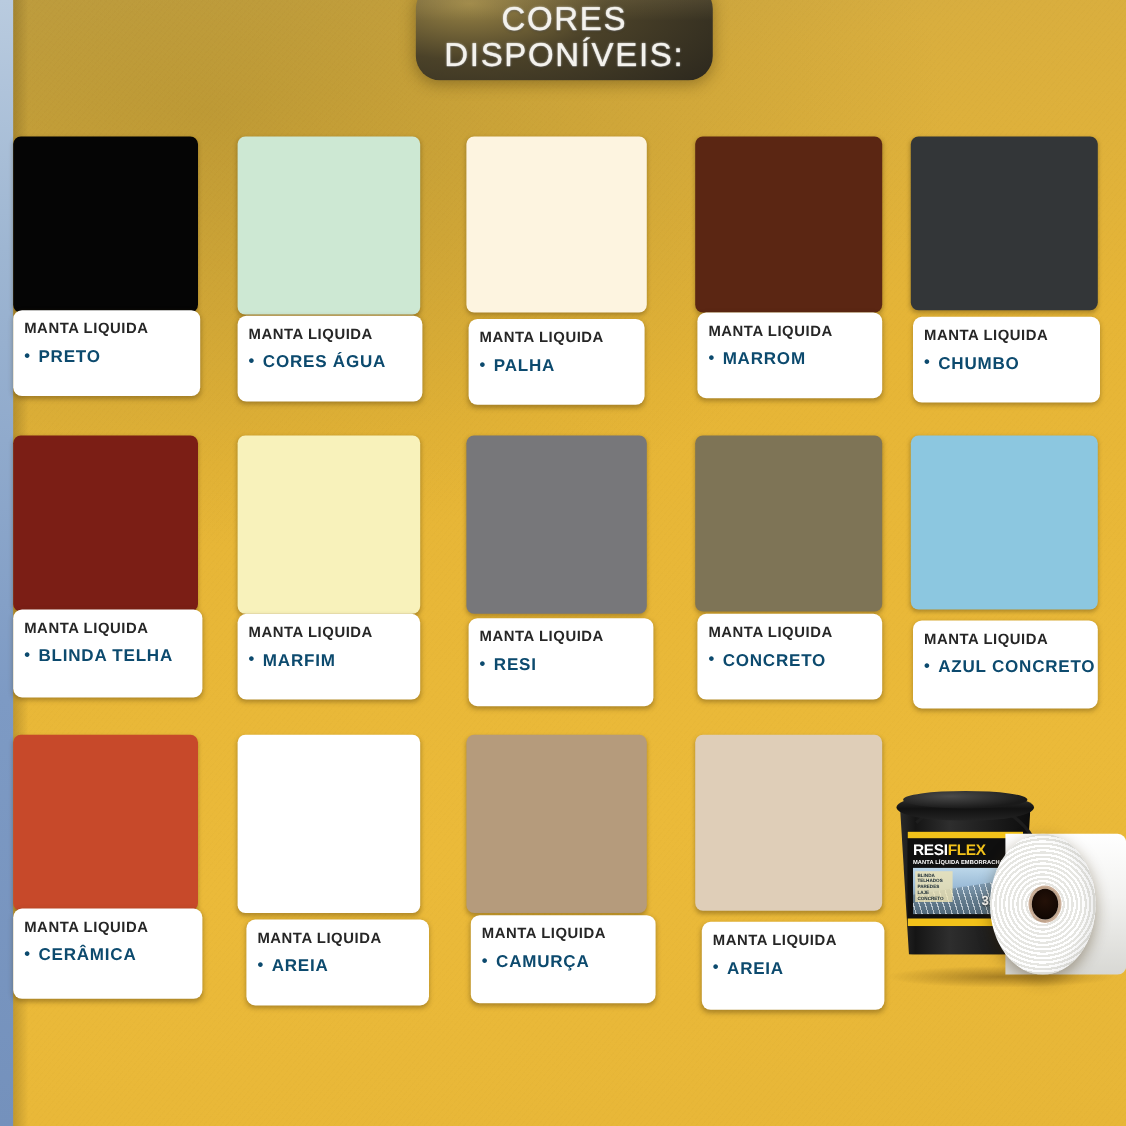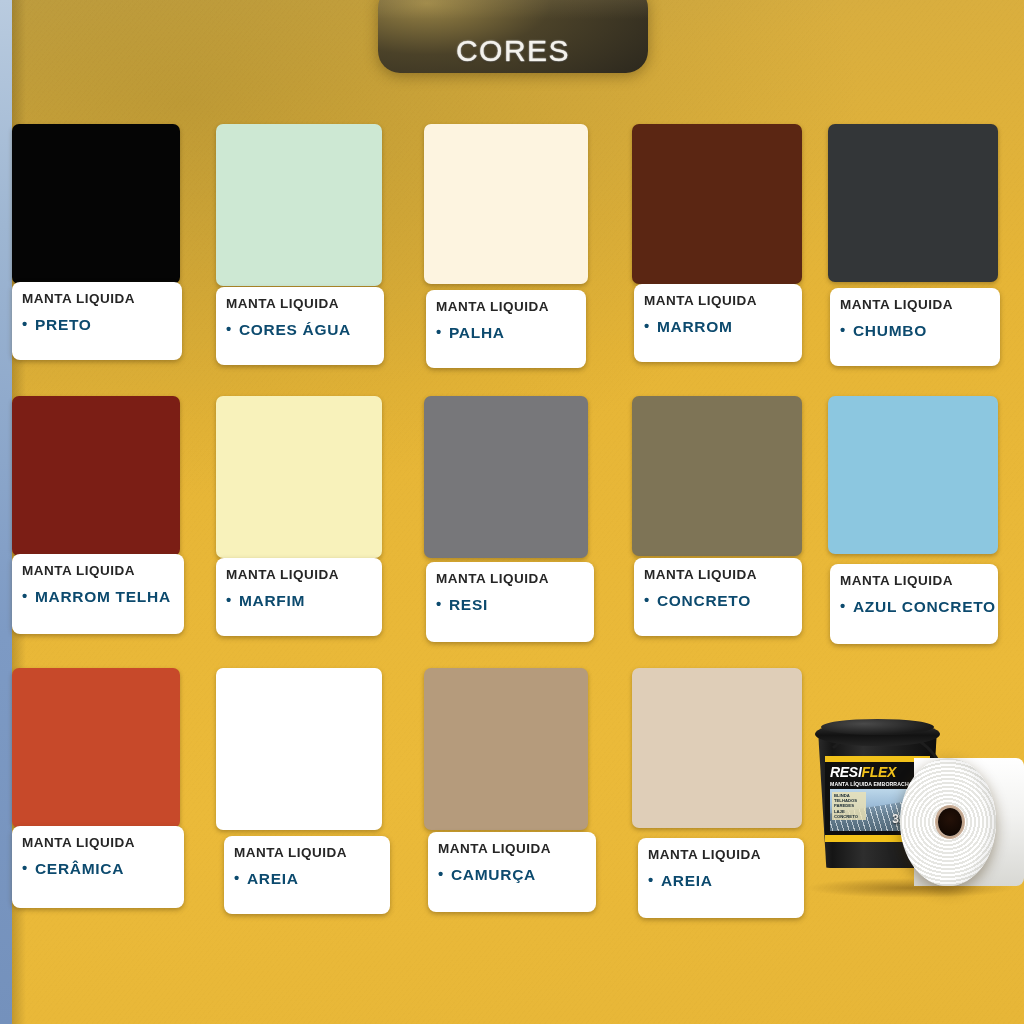--- a/index.html
+++ b/index.html
@@ -109,21 +109,21 @@
     border:3px solid #1d1d1d;border-color:#1d1d1d transparent transparent transparent;
     border-radius:50%/100% 100% 0 0;
   }
   .bucket-label{
     position:absolute;left:10px;top:48px;width:105px;height:86px;
     background:#0f0f0f;overflow:hidden;
   }
   .bl-stripe-top{position:absolute;left:0;top:0;width:100%;height:6px;background:#F2C21A;}
   .bl-brand{
     position:absolute;left:5px;top:8px;width:98px;height:16px;
-    font-size:14px;font-weight:bold;letter-spacing:-.3px;line-height:16px;color:#ffffff;font-style:italic;
+    font-size:14px;font-weight:bold;letter-spacing:-.3px;line-height:16px;color:#ffffff;
   }
   .bl-brand .flex{color:#F2C21A;}
   .bl-sub{
     position:absolute;left:5px;top:25px;width:98px;
     font-size:5.2px;font-weight:bold;color:#ffffff;letter-spacing:.1px;white-space:nowrap;
   }
   .bl-photo{
     position:absolute;left:5px;top:33px;width:98px;height:42px;
     background:linear-gradient(180deg,#bcd7ea 0%,#9dbdd8 38%,#7e99ad 62%,#5e7788 100%);
     overflow:hidden;
@@ -174,20 +174,21 @@
 
 <div id="bg-canvas">
   <div class="bg-base"></div>
   <div class="bg-noise"></div>
   <div class="left-strip"></div>
   <div class="left-strip-shadow"></div>
 </div>
 
 <div id="title-banner">
   <div class="banner-line">CORES</div>
+  <div class="banner-line">DISPONÍVEIS:</div>
 </div>
 
 <div id="swatch-grid">
     <div class="card" style="left: 12px; top: 124px; width: 168px; height: 236px;">
       <div class="swatch" style="height: 160px; background: rgb(5, 5, 5);"></div>
       <div class="label-box" style="left: 0px; top: 158px; width: 170px; height: 78px;">
         <div class="label-title">MANTA LIQUIDA</div>
         <div class="label-name"><span class="bullet">•</span><span>PRETO</span></div>
       </div>
     </div>
@@ -216,21 +217,21 @@
       <div class="swatch" style="height: 158px; background: rgb(51, 54, 56);"></div>
       <div class="label-box" style="left: 2px; top: 164px; width: 170px; height: 78px;">
         <div class="label-title">MANTA LIQUIDA</div>
         <div class="label-name"><span class="bullet">•</span><span>CHUMBO</span></div>
       </div>
     </div>
     <div class="card" style="left: 12px; top: 396px; width: 168px; height: 238px;">
       <div class="swatch" style="height: 160px; background: rgb(123, 30, 21);"></div>
       <div class="label-box" style="left: 0px; top: 158px; width: 172px; height: 80px;">
         <div class="label-title">MANTA LIQUIDA</div>
-        <div class="label-name"><span class="bullet">•</span><span>MARROM TELHA</span></div>
+        <div class="label-name"><span class="bullet">•</span><span>BLINDA TELHA</span></div>
       </div>
     </div>
     <div class="card" style="left: 216px; top: 396px; width: 166px; height: 240px;">
       <div class="swatch" style="height: 162px; background: rgb(248, 242, 187);"></div>
       <div class="label-box" style="left: 0px; top: 162px; width: 166px; height: 78px;">
         <div class="label-title">MANTA LIQUIDA</div>
         <div class="label-name"><span class="bullet">•</span><span>MARFIM</span></div>
       </div>
     </div>
     <div class="card" style="left: 424px; top: 396px; width: 164px; height: 246px;">

